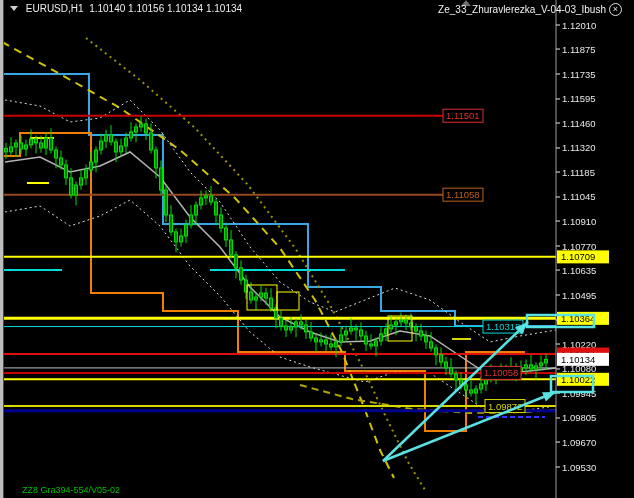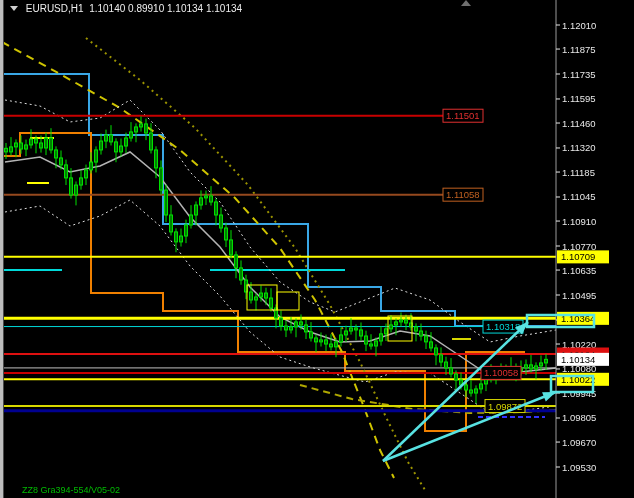--- a/index.html
+++ b/index.html
@@ -332,18 +332,22 @@
       <rect x="551" y="376" width="42" height="16" fill="none" stroke="#58e2e2" stroke-width="2.5"></rect>
       <line x1="383" y1="461" x2="528" y2="322" stroke="#58e2e2" stroke-width="2.5"></line>
       <polygon points="528,322 515.1554331356452,327.3867524601674 522.0755679966736,334.6055981785063" fill="#58e2e2"></polygon>
       <line x1="383" y1="461" x2="556" y2="392" stroke="#58e2e2" stroke-width="2.5"></line>
       <polygon points="556,392 542.0726714188705,392.1718097589037 545.7773193452311,401.46027484963383" fill="#58e2e2"></polygon>
     </svg>
   <div id="left-border"></div>
   <div class="hdr">
     <span class="tri"></span>
     <span>EURUSD,H1</span>&nbsp;
-    <span>1.10140 0.89910 1.10134 1.10134</span>
+    <span>1.10140 1.10156 1.10134 1.10134</span>
   </div>
   <div class="top-marker"></div>
+  <div class="ind">
+    <span>Ze_33_Zhuravlerezka_V-04-03_Ibush</span>
+    <span class="close-circ">×</span>
+  </div>
   <div class="axis-hit"></div>
   <div class="footer">ZZ8 Gra394-554/V05-02</div>
 </div>
 
 </body></html>

